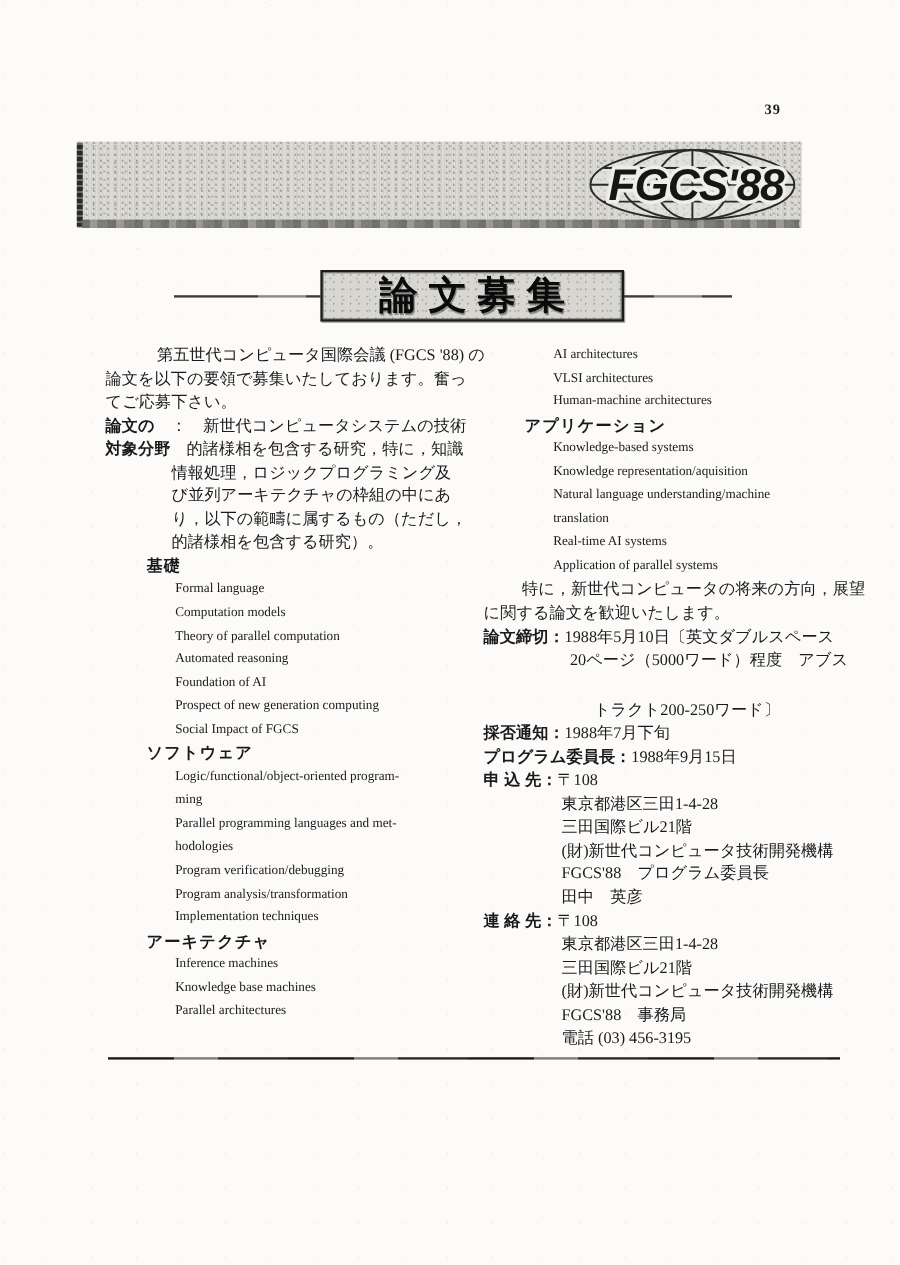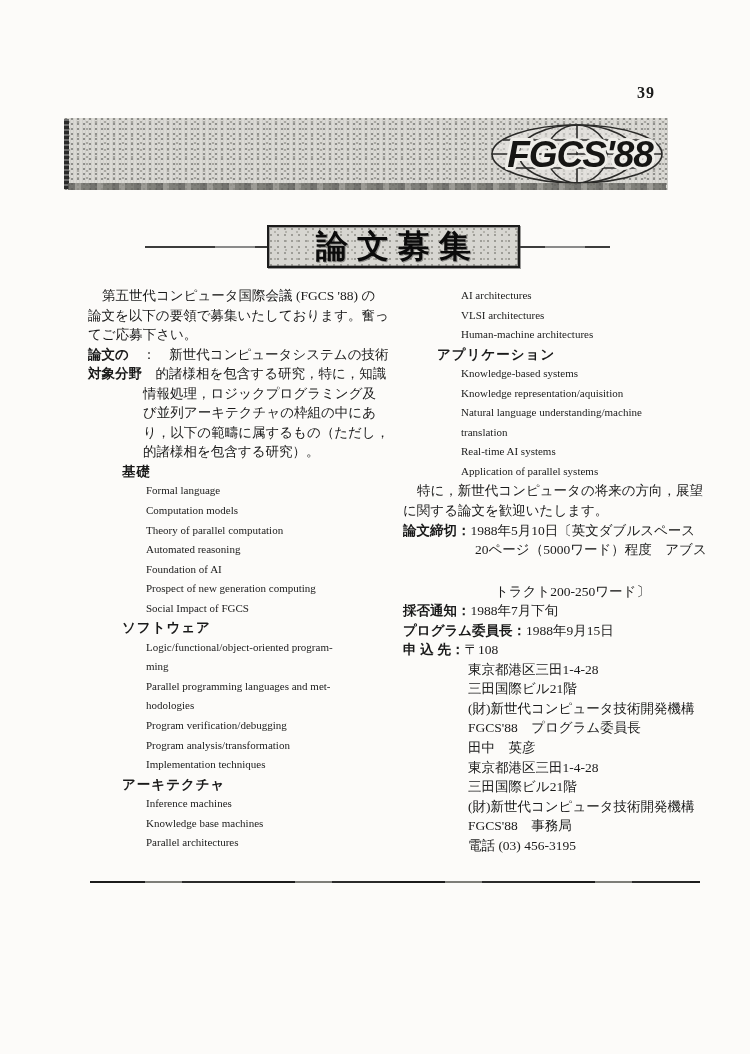--- a/index.html
+++ b/index.html
@@ -13,21 +13,21 @@
   .speckle{
     position:absolute;inset:0;pointer-events:none;z-index:5;
     background-image:
       repeating-radial-gradient(circle at 3px 4px, rgba(90,90,90,.20) 0 .6px, transparent .7px 100%),
       repeating-radial-gradient(circle at 9px 2px, rgba(120,120,120,.12) 0 .6px, transparent .7px 100%);
     background-size:37px 29px, 53px 41px;
     opacity:.5;
   }
   .pageno{
     position:absolute;top:84px;left:637px;
-    font-size:16px;font-weight:bold;letter-spacing:1px;
+    font-size:12px;font-weight:bold;letter-spacing:1px;
   }
   
   .banner{
     position:absolute;left:64px;top:118px;width:604px;height:72px;
     background-color:#dbdad5;
     background-image:
       repeating-radial-gradient(circle at 2px 1px, #8a8a86 0 .7px, transparent .8px 100%),
       repeating-radial-gradient(circle at 5px 4px, #a9a8a2 0 .8px, transparent .9px 100%),
       repeating-linear-gradient(90deg, rgba(0,0,0,.05) 0 1px, transparent 1px 3px);
     background-size:6px 5px, 9px 7px, 100% 100%;
@@ -62,21 +62,21 @@
     font-family:"Liberation Sans","DejaVu Sans",sans-serif;
     font-weight:bold;font-size:32px;letter-spacing:9px;
     color:#0b0b0b;text-shadow:1px 1px 0 rgba(0,0,0,.35);
     padding-left:9px; 
   }
   
   .col{position:absolute;top:286px;font-size:13.5px;}
   .col-left{left:88px;width:316px;}
   .col-right{left:403px;width:318px;}
   .ln{height:19.55px;line-height:19.55px;white-space:nowrap;}
-  .ln.p1{padding-left:14px;}
+  .ln.p1{padding-left:14px;text-align:right;}
   .ln.cont{padding-left:55px;}
   .ln.h{padding-left:34px;font-family:"Liberation Sans","DejaVu Sans",sans-serif;font-weight:bold;letter-spacing:1px;}
   .ln.i{padding-left:58px;font-size:11px;}
   .ln.d1{padding-left:72px;}
   .ln.d2{padding-left:92px;margin-top:22px;}
   .ln.addr{padding-left:65px;}
   .lb{font-family:"Liberation Sans","DejaVu Sans",sans-serif;font-weight:bold;}
   
   .bottom-rule{
     position:absolute;left:90px;top:881px;width:610px;height:2px;
@@ -158,20 +158,21 @@
     <div class="ln d1">20ページ（5000ワード）程度　アブス</div>
     <div class="ln d2">トラクト200-250ワード〕</div>
     <div class="ln p"><span class="lb">採否通知：</span>1988年7月下旬</div>
     <div class="ln p"><span class="lb">プログラム委員長：</span>1988年9月15日</div>
     <div class="ln p"><span class="lb">申 込 先：</span>〒108</div>
     <div class="ln addr">東京都港区三田1-4-28</div>
     <div class="ln addr">三田国際ビル21階</div>
     <div class="ln addr">(財)新世代コンピュータ技術開発機構</div>
     <div class="ln addr">FGCS'88　プログラム委員長</div>
     <div class="ln addr">田中　英彦</div>
+    <div class="ln p"><span class="lb">連 絡 先：</span>〒108</div>
     <div class="ln addr">東京都港区三田1-4-28</div>
     <div class="ln addr">三田国際ビル21階</div>
     <div class="ln addr">(財)新世代コンピュータ技術開発機構</div>
     <div class="ln addr">FGCS'88　事務局</div>
     <div class="ln addr">電話 (03) 456-3195</div>
   </div>
 
 <div class="bottom-rule"></div>
 
 </body></html>

